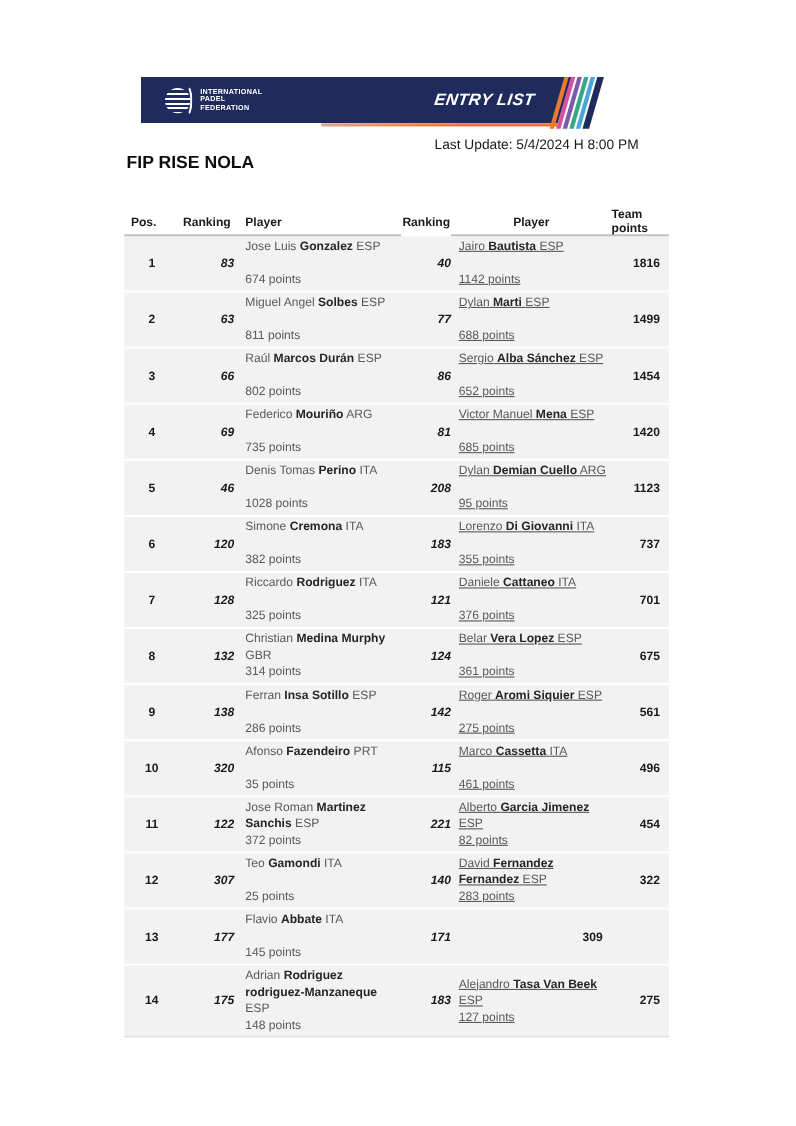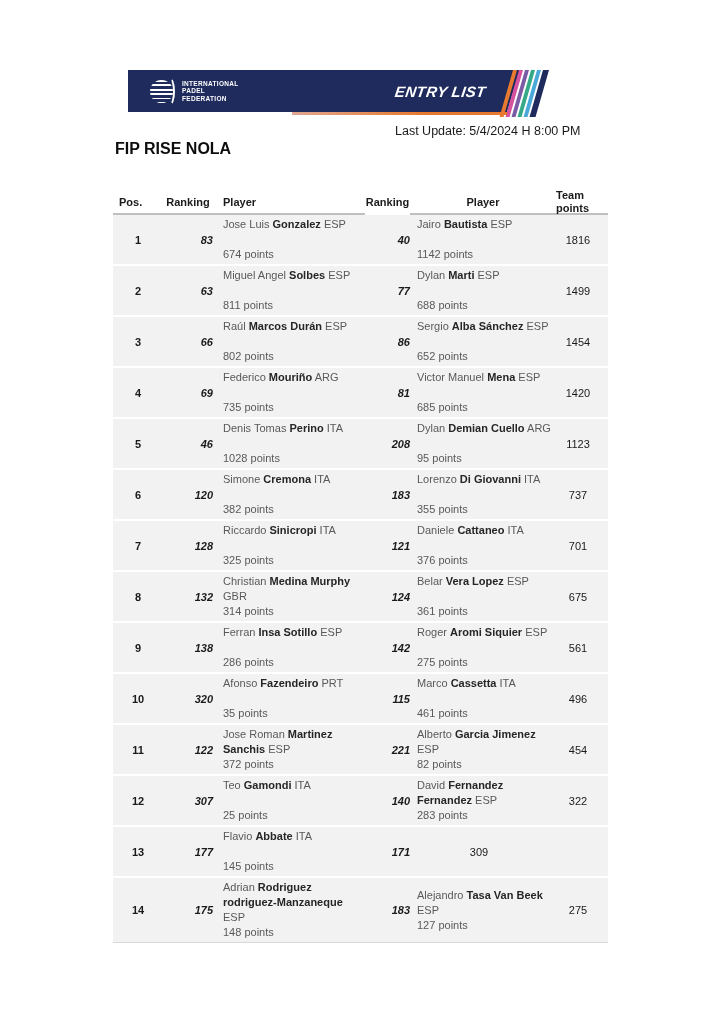--- a/index.html
+++ b/index.html
@@ -86,23 +86,23 @@
   .th-p1 { padding-left: 10px; }
   .th-p2 { text-align: center; }
   .th-team { white-space: pre-line; line-height: 12.5px; }
   .trow {
     background: var(--row-bg); border-bottom: 2px solid #ffffff;
     min-height: 51px; padding: 2px 0; font-size: 11px;
   }
   .trow:last-child { border-bottom: 1px solid #d9d9d9; }
   .c-pos { text-align: center; font-weight: bold; color: var(--text-dark); }
   .c-rank { text-align: right; font-weight: bold; color: var(--text-dark); font-style: italic; }
-  .c-team { text-align: center; padding-right: 8px; font-weight: normal; color: var(--text-dark); }
+  .c-team { text-align: right; padding-right: 8px; font-weight: bold; color: var(--text-dark); }
   .c-player { padding-left: 10px; color: var(--text-gray); }
-  .c-player.p2 { padding-left: 7px; }
+  .c-player.p2 { padding-left: 7px; text-decoration: underline; }
   .pname { min-height: 30px; line-height: 15px; }
   .pname .last { font-weight: bold; color: #262626; }
   .ppoints { line-height: 15px; }
 </style>
 </head>
 <body>
 
 <div>
 
   <div class="banner">
@@ -228,21 +228,21 @@
       <div class="pname"><span>Lorenzo</span> <span class="last">Di Giovanni</span> <span>ITA</span></div>
       <div class="ppoints">355 points</div>
     </div>
     <div class="c-team">737</div>
   </div>
 
   <div class="trow grid-cols">
     <div class="c-pos">7</div>
     <div class="c-rank">128</div>
     <div class="c-player">
-      <div class="pname"><span>Riccardo</span> <span class="last">Sinicropi</span> <span>ITA</span></div>
+      <div class="pname"><span>Riccardo</span> <span class="last">Rodriguez</span> <span>ITA</span></div>
       <div class="ppoints">325 points</div>
     </div>
     <div class="c-rank">121</div>
     <div class="c-player p2">
       <div class="pname"><span>Daniele</span> <span class="last">Cattaneo</span> <span>ITA</span></div>
       <div class="ppoints">376 points</div>
     </div>
     <div class="c-team">701</div>
   </div>
 

